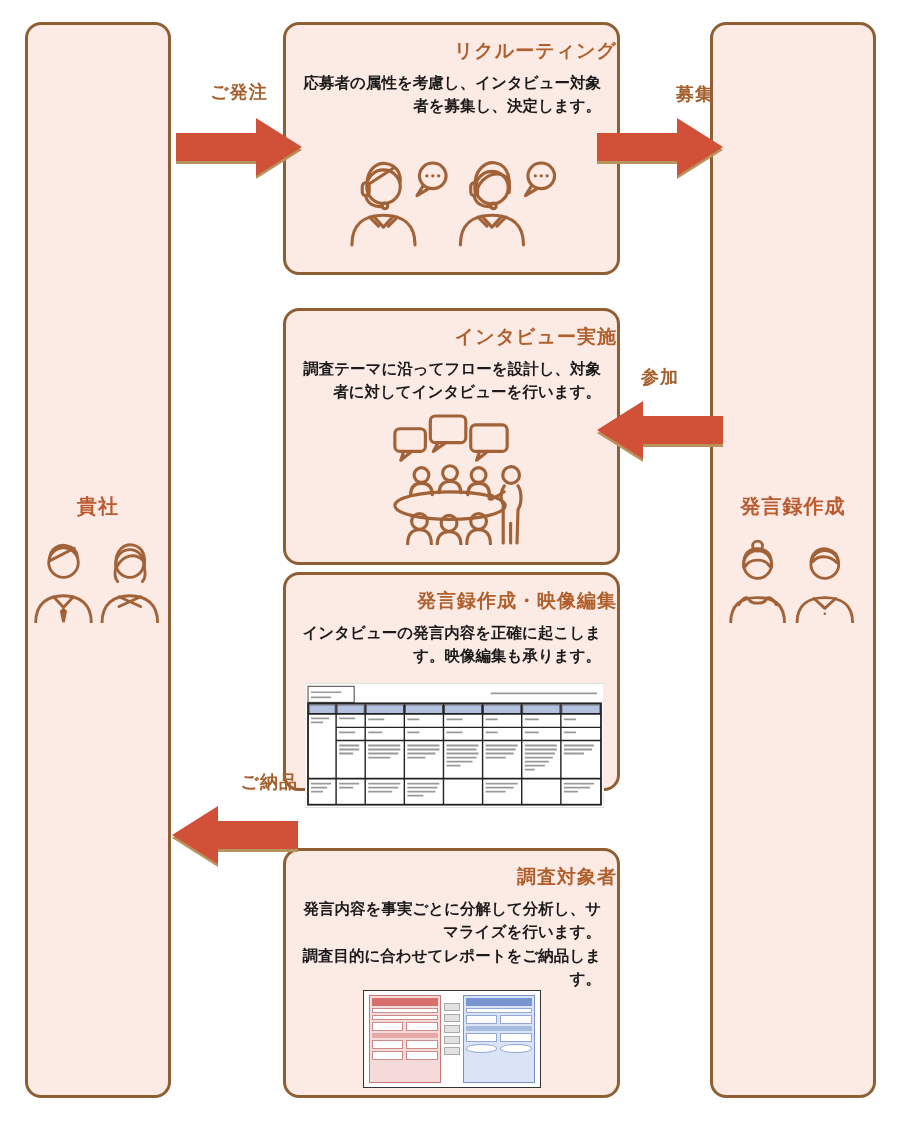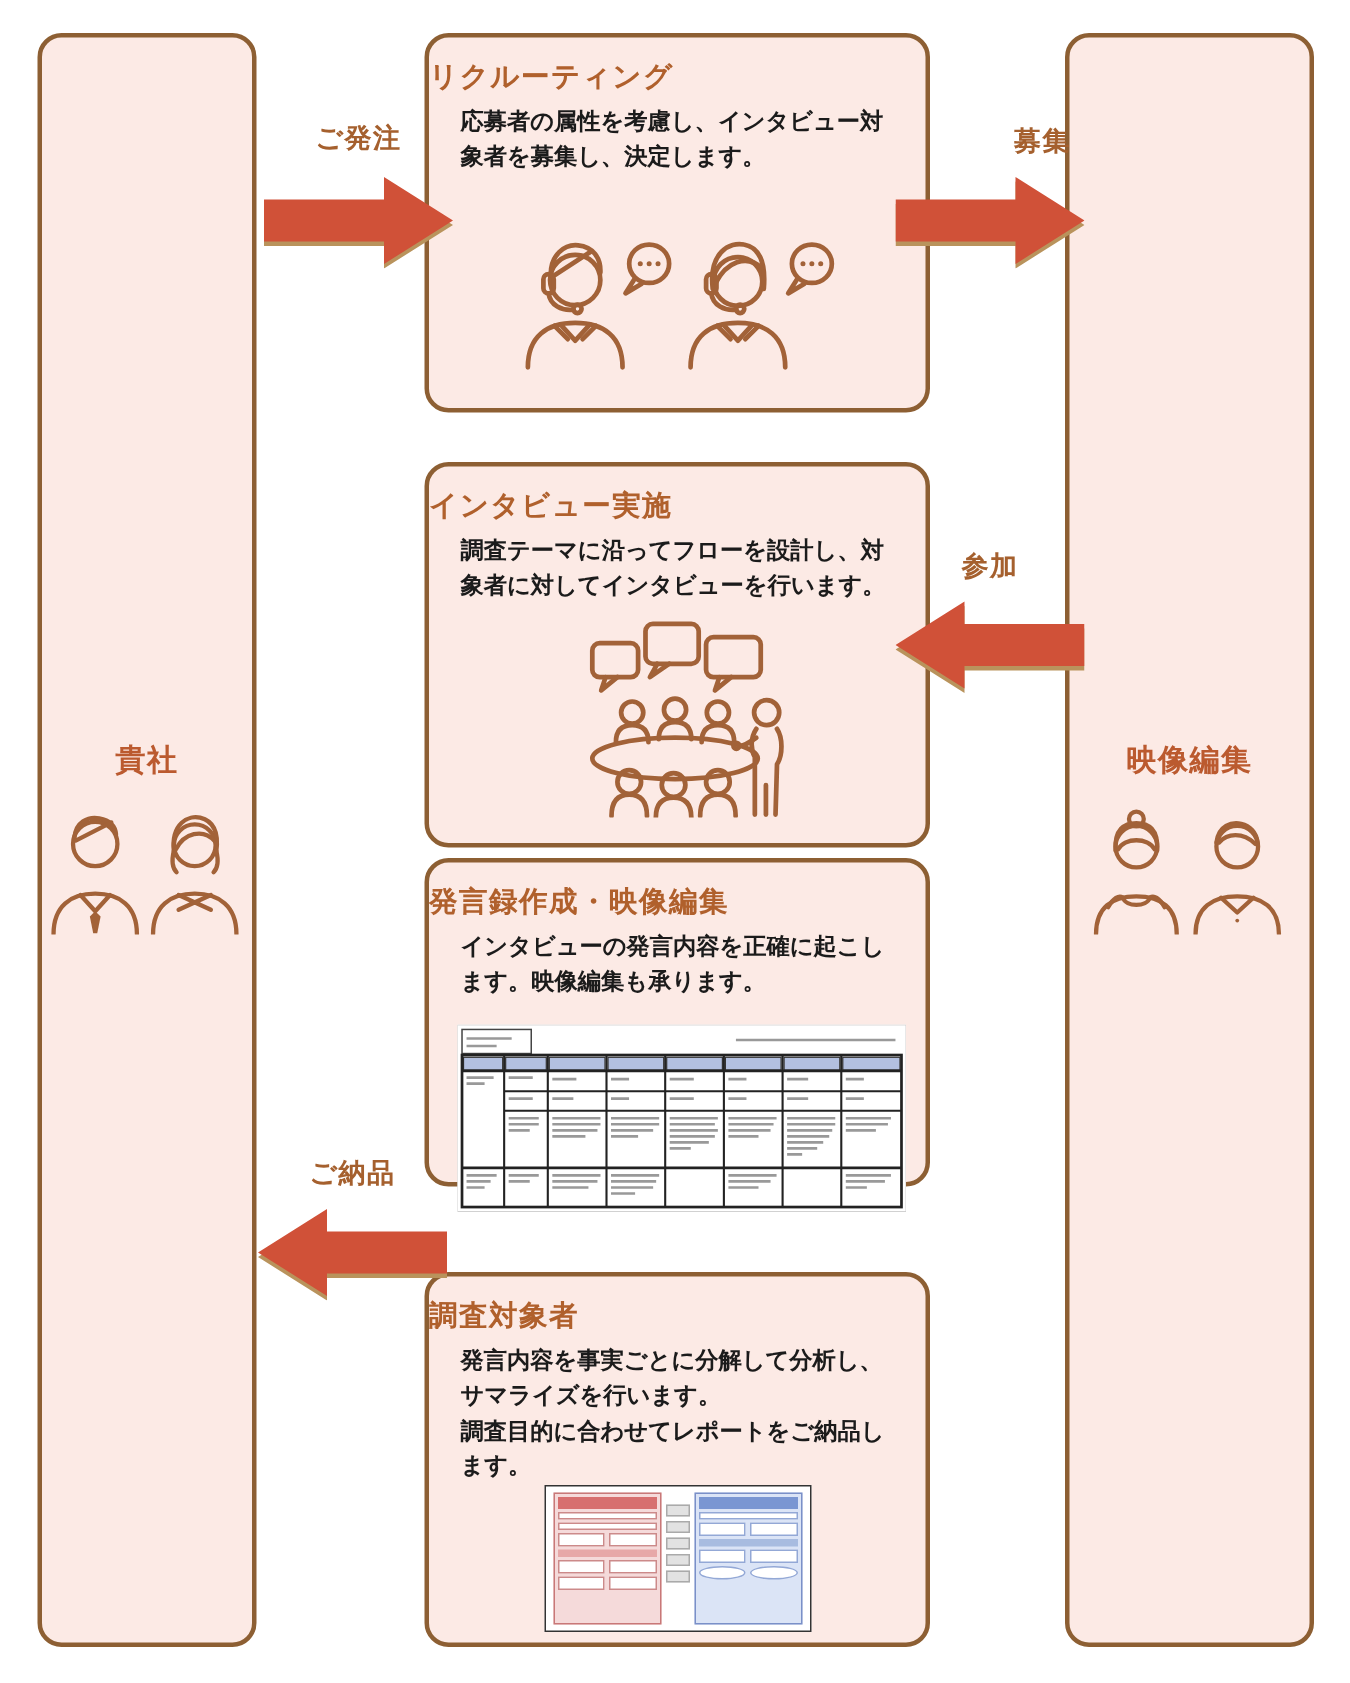--- a/index.html
+++ b/index.html
@@ -17,23 +17,23 @@
   .col-right{left:710px;top:22px;width:166px;height:1076px;}
   .col-label{position:absolute;top:468px;left:0;right:0;text-align:center;
     font-size:20px;font-weight:bold;color:var(--column-label);letter-spacing:1px;}
   .col-icons{position:absolute;top:514px;left:50%;transform:translateX(-50%);width:130px;height:84px;}
 
   .step{left:283px;width:337px;}
   .step1{top:22px;height:253px;}
   .step2{top:308px;height:257px;}
   .step3{top:572px;height:219px;}
   .step4{top:848px;height:250px;}
-  .step-title{margin-top:13px;text-align:left;font-size:19px;font-weight:bold;color:var(--title);letter-spacing:1px;}
-  .step-body{margin:7px 16px 0 21px;font-size:15.5px;line-height:1.5;font-weight:bold;
-    color:var(--body);white-space:pre-line;text-align:left;font-family:Liberation Mono, monospace;}
+  .step-title{margin-top:13px;text-align:right;font-size:19px;font-weight:bold;color:var(--title);letter-spacing:1px;}
+  .step-body{margin:7px 16px 0 7px;font-size:15.5px;line-height:1.5;font-weight:bold;
+    color:var(--body);white-space:pre-line;text-align:right;}
 
   .icon-wrap{position:absolute;left:50%;transform:translateX(-50%);}
   .opr-icons{top:128px;width:212px;height:94px;}
   .grp-icon{top:102px;width:148px;height:132px;}
 
   svg.lineart *{stroke:var(--icon);fill:none;stroke-width:3.2;stroke-linecap:round;stroke-linejoin:round;}
   svg.lineart .fill{fill:var(--icon);stroke:none;}
 
   .arrow{position:absolute;width:126px;height:64px;z-index:5;}
   .arrow .arrow-shadow{fill:var(--arrow-shadow);}
@@ -86,21 +86,21 @@
       <circle cx="108" cy="27" r="15.5"></circle>
       <path d="M92.5 32 C90 10 104 4.5 112 6.5 C122 9 126 18 124 32"></path>
       <path d="M94 30 C100 18 114 14 123 24"></path>
       <path d="M92.5 31 C90.5 39 91.5 44 94.5 47 M124 31 C126 39 125 44 122 47"></path>
       <path d="M77 93 C77 72 90 63 108 63 C126 63 139 72 139 93"></path>
       <path d="M96 64 L120 75 M120 64 L96 75"></path>
     </svg>
   </div>
 
   <div class="panel col-right">
-    <div class="col-label">映像編集</div>
+    <div class="col-label">発言録作成</div>
     <svg class="col-icons lineart" viewBox="0 0 145 93">
 
       <circle cx="33" cy="7.5" r="5.5"></circle>
       <circle cx="33" cy="28" r="15.5"></circle>
       <path d="M17.5 31 C16.5 15 24 10.5 33 10.5 C42 10.5 49.5 15 48.5 31"></path>
       <path d="M19.5 30 C24.5 21 41.5 21 46.5 30"></path>
       <path d="M3 93 C3 73 15 65 33 65 C51 65 63 73 63 93"></path>
       <path d="M23 66 C25 73 41 73 43 66"></path>
       <path d="M12 73 C16 66 20 64 23 66 M54 73 C50 66 46 64 43 66"></path>
 
@@ -288,19 +288,19 @@
     <polygon class="arrow-shadow" points="0,21 80,21 80,6 126,35 80,64 80,49 0,49"></polygon>
     <polygon class="arrow-main" points="0,18 80,18 80,3 126,32 80,61 80,46 0,46"></polygon>
   </svg>
 
   <div class="arrow-label" style="left:597px;top:365px;">参加</div>
   <svg class="arrow" style="left:597px;top:398px;" viewBox="0 0 126 64">
     <polygon class="arrow-shadow" points="126,21 46,21 46,6 0,35 46,64 46,49 126,49"></polygon>
     <polygon class="arrow-main" points="126,18 46,18 46,3 0,32 46,61 46,46 126,46"></polygon>
   </svg>
 
-  <div class="arrow-label" style="left:172px;top:770px;">ご納品</div>
+  <div class="arrow-label" style="left:172px;top:770px;text-align:right;">ご納品</div>
   <svg class="arrow" style="left:172px;top:803px;" viewBox="0 0 126 64">
     <polygon class="arrow-shadow" points="126,21 46,21 46,6 0,35 46,64 46,49 126,49"></polygon>
     <polygon class="arrow-main" points="126,18 46,18 46,3 0,32 46,61 46,46 126,46"></polygon>
   </svg>
 
 </div>
 
 </body></html>

